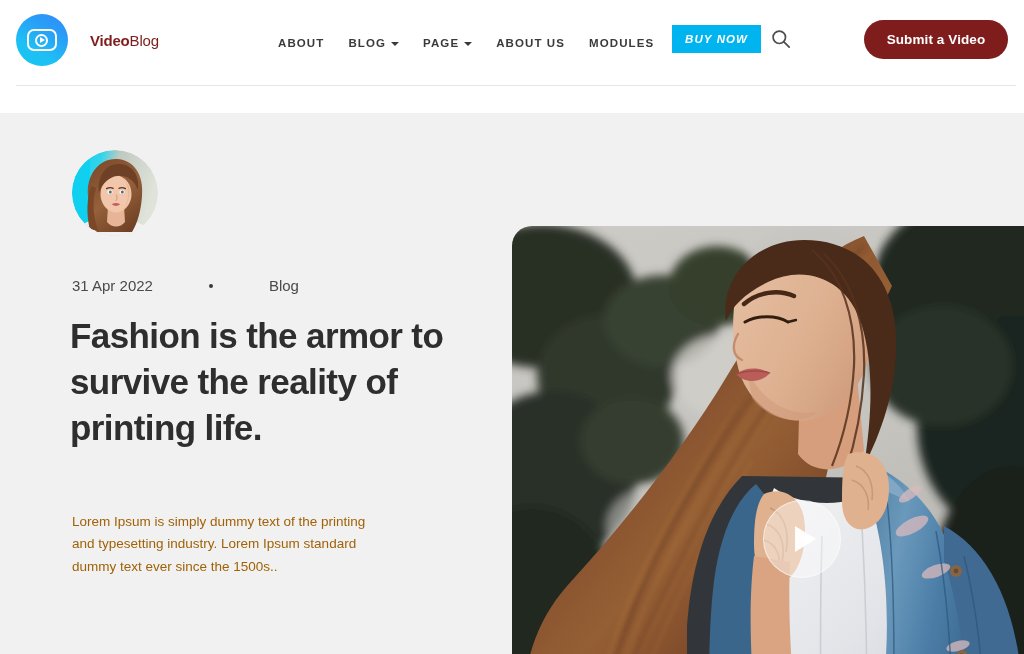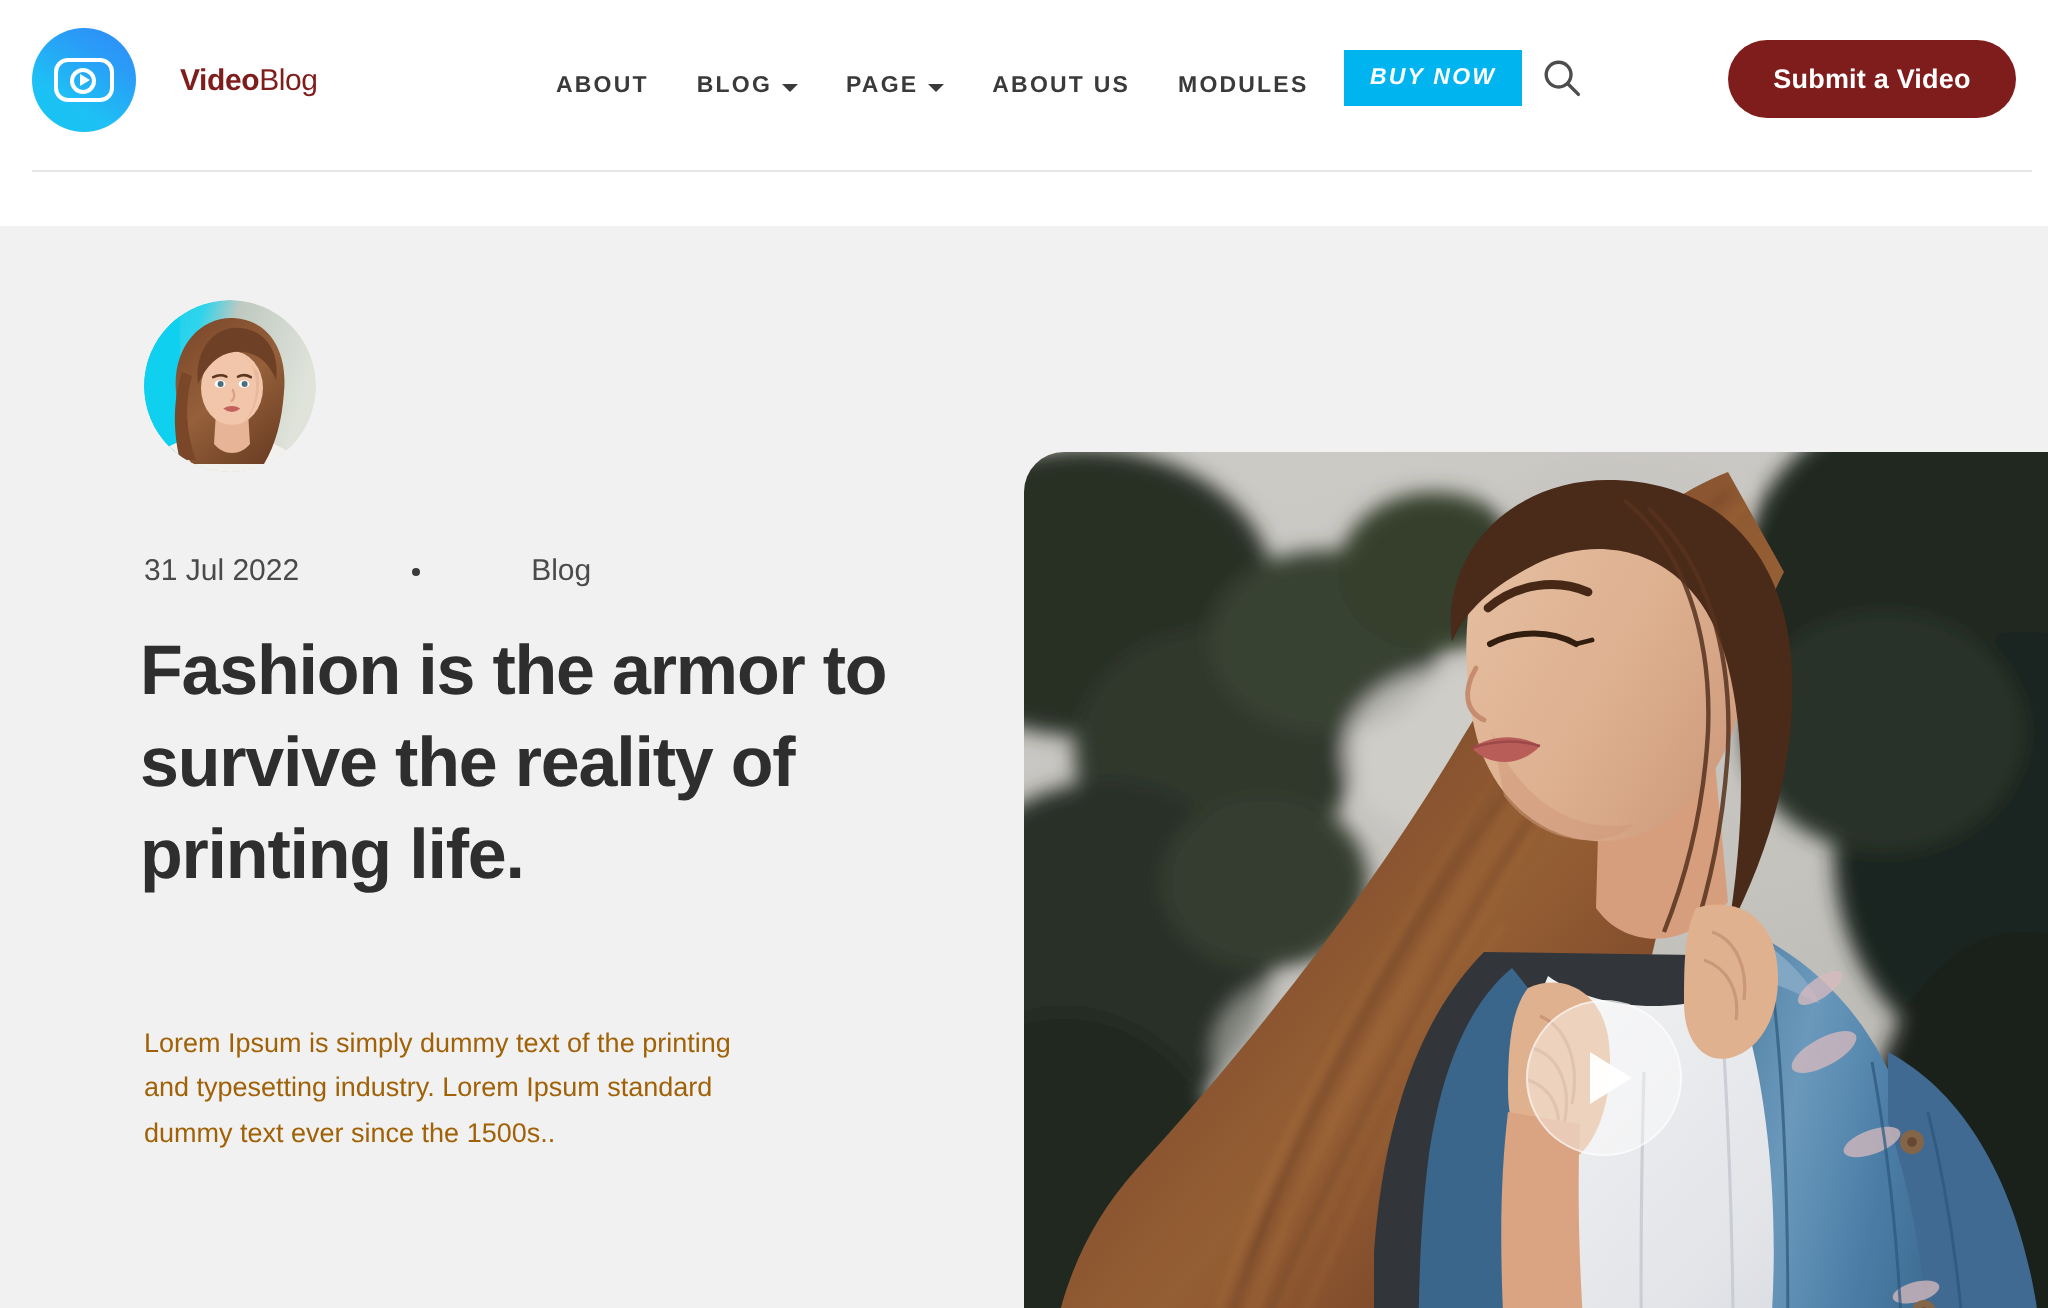--- a/index.html
+++ b/index.html
@@ -263,21 +263,21 @@
         <path d="M47 38.3 q3.3 -1.6 6.4 0.3" stroke="#5a3620" stroke-width="1.3" fill="none" stroke-linecap="round"></path>
 
         <path d="M44.4 45 q1.6 4 -0.6 5.4" stroke="#d9a083" stroke-width="1.1" fill="none" stroke-linecap="round"></path>
 
         <path d="M39.6 54.2 q4.4 -2.4 8.6 0 q-4.2 3.6 -8.6 0 Z" fill="#c4615e"></path>
       </g>
     </svg>
   </div>
 
   <div class="meta">
-    <span>31 Jul 2022</span>
+    <span>31 Apr 2022</span>
     <span class="meta-dot"></span>
     <span class="meta-cat">Blog</span>
   </div>
 
   <h1 class="headline">Fashion is the armor to survive the reality of printing life.</h1>
 
   <p class="body-copy">Lorem Ipsum is simply dummy text of the printing and typesetting industry. Lorem Ipsum standard dummy text ever since the 1500s..</p>
 
 
   <div class="hero-media">

